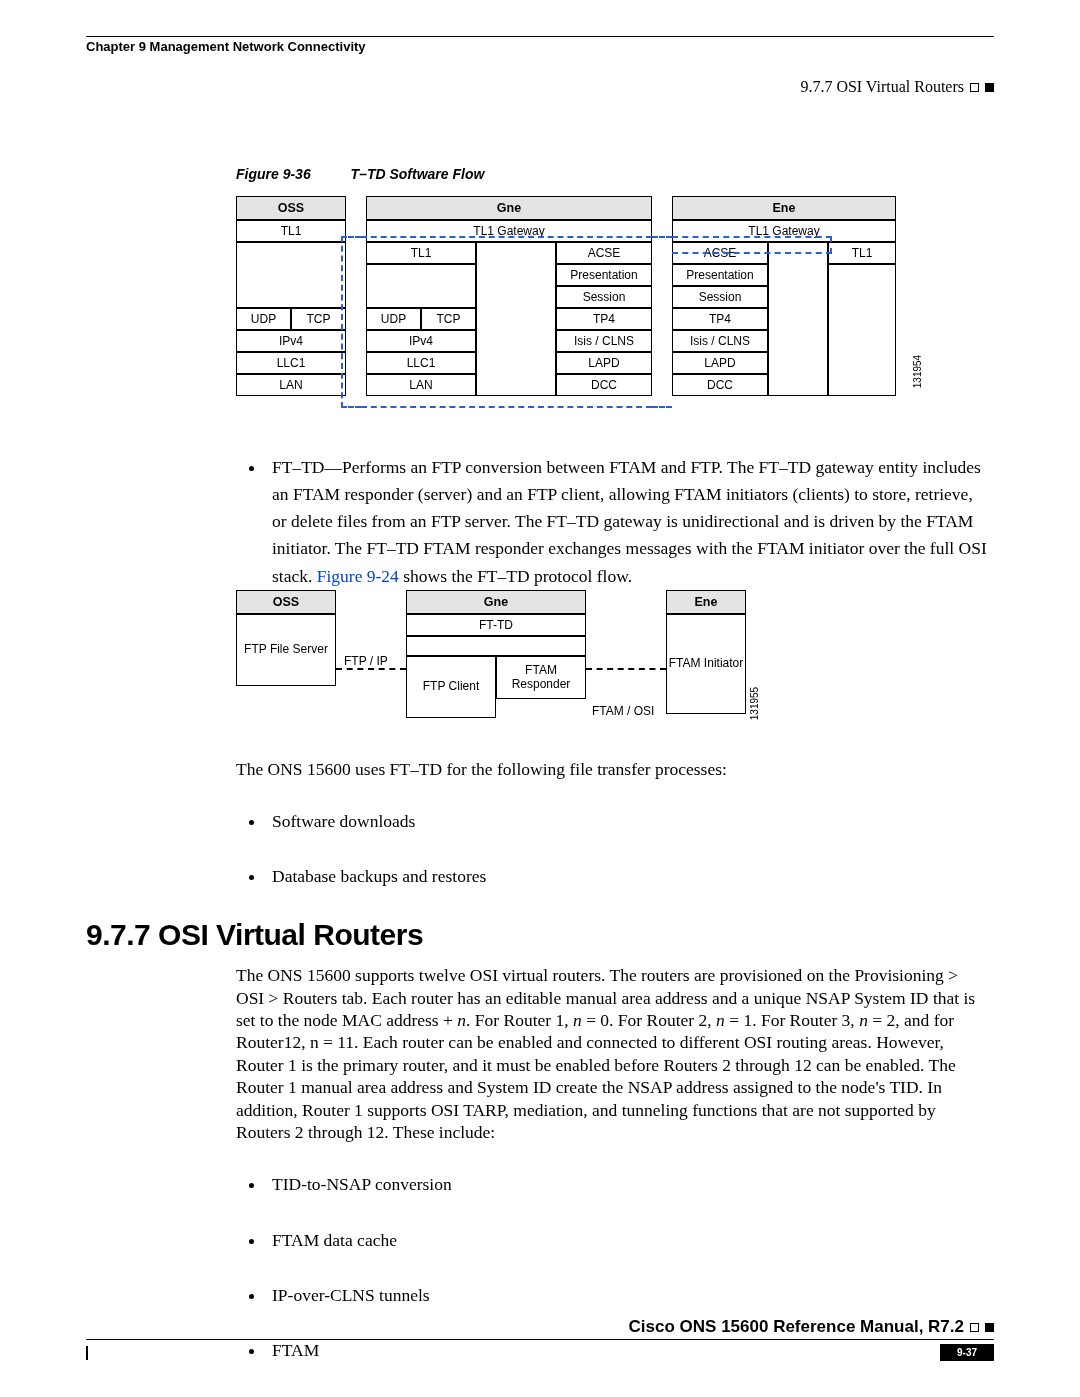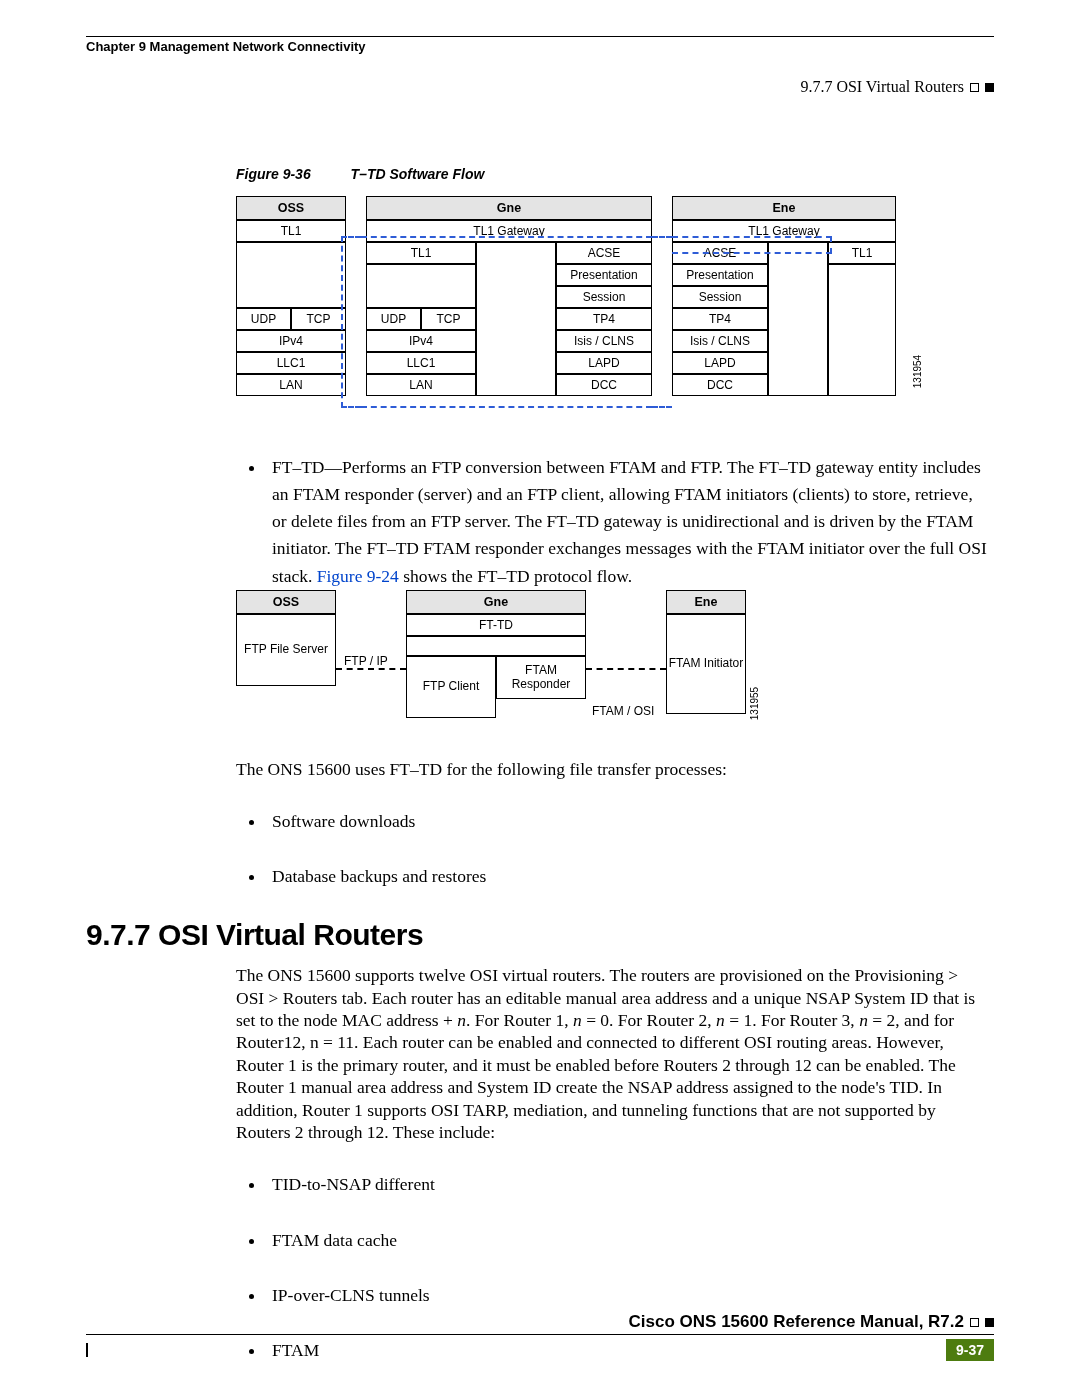--- a/index.html
+++ b/index.html
@@ -17,21 +17,21 @@
   .wbox { background:#fff; border:1px solid #000; height:22px; display:flex; align-items:center; justify-content:center; box-sizing:border-box; font-size:12px; }
   .d-id { position:absolute; font-size:10px; transform:rotate(-90deg); }
   .body-text { margin:26px 0 0 150px; width:754px; font-size:17.5px; line-height:1.28; }
   ul.bullets { margin:10px 0 0 150px; padding-left:30px; width:724px; font-size:17.5px; line-height:1.55; }
   ul.bullets li { padding-left:6px;margin-top:28px; }
   .link { color:#0044cc; }
   h2.section { font-family:Arial,Helvetica,sans-serif; font-weight:bold; font-size:30px; margin:28px 0 12px 0; letter-spacing:-0.5px; }
   .footer { position:absolute; left:86px; right:86px; bottom:36px; }
   .footer-line { border-top:1px solid #000; }
   .footer-row { display:flex; justify-content:space-between; align-items:center; font-family:Arial,Helvetica,sans-serif; }
-  .pg-badge { background:#4d7c0f; color:#fff; font-weight:bold; padding:3px 10px; font-size:14px; }
+  .pg-badge { background:#000000; color:#fff; font-weight:bold; padding:3px 17px; font-size:10px; }
   .footer-title { font-weight:bold; font-size:17px; }
   .it { font-style: italic; }
   
   .dashblue { position:absolute; border:2px dashed #2e5cd6; box-sizing:border-box; }
 </style>
 </head>
 <body>
 
 <div class="page">
   <div class="hdr-line"></div>
@@ -145,21 +145,21 @@
     <li>Database backups and restores</li>
   </ul>
 
   <h2 class="section">9.7.7  OSI Virtual Routers</h2>
 
   <div class="body-text" style="margin-top:6px;">
     <span>The ONS 15600 supports twelve OSI virtual routers. The routers are provisioned on the Provisioning &gt; OSI &gt; Routers tab. Each router has an editable manual area address and a unique NSAP System ID that is set to the node MAC address + </span><span class="it">n</span><span>. For Router 1, </span><span class="it">n</span><span> = 0. For Router 2, </span><span class="it">n</span><span> = 1. For Router 3, </span><span class="it">n</span><span> = 2, and for Router12, n = 11. Each router can be enabled and connected to different OSI routing areas. However, Router 1 is the primary router, and it must be enabled before Routers 2 through 12 can be enabled. The Router 1 manual area address and System ID create the NSAP address assigned to the node's TID. In addition, Router 1 supports OSI TARP, mediation, and tunneling functions that are not supported by Routers 2 through 12. These include:</span>
   </div>
 
   <ul class="bullets" style="margin-top:14px;">
-    <li>TID-to-NSAP different</li>
+    <li>TID-to-NSAP conversion</li>
     <li>FTAM data cache</li>
     <li>IP-over-CLNS tunnels</li>
     <li>FTAM</li>
   </ul>
 
   <div class="footer">
     <div class="footer-row" style="justify-content:flex-end; gap:6px; margin-bottom:2px;">
       <span class="footer-title">Cisco ONS 15600 Reference Manual, R7.2</span>
       <span class="sq open"></span>
       <span class="sq"></span>

